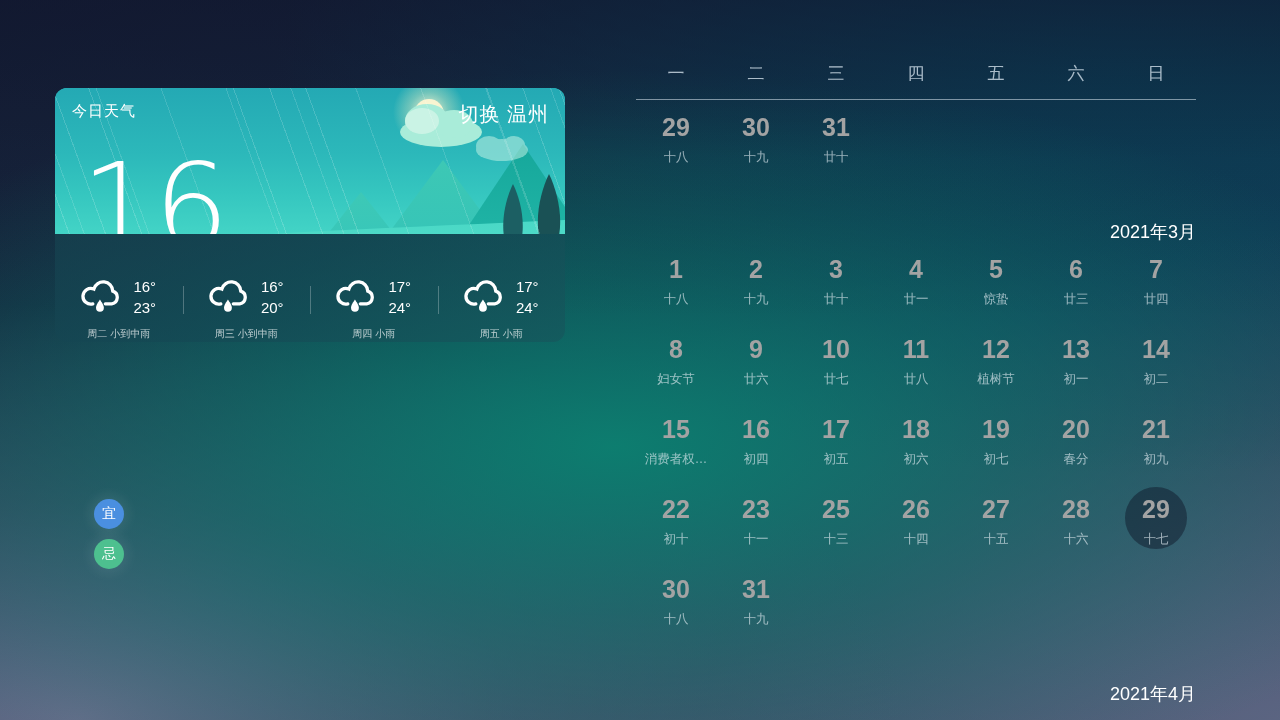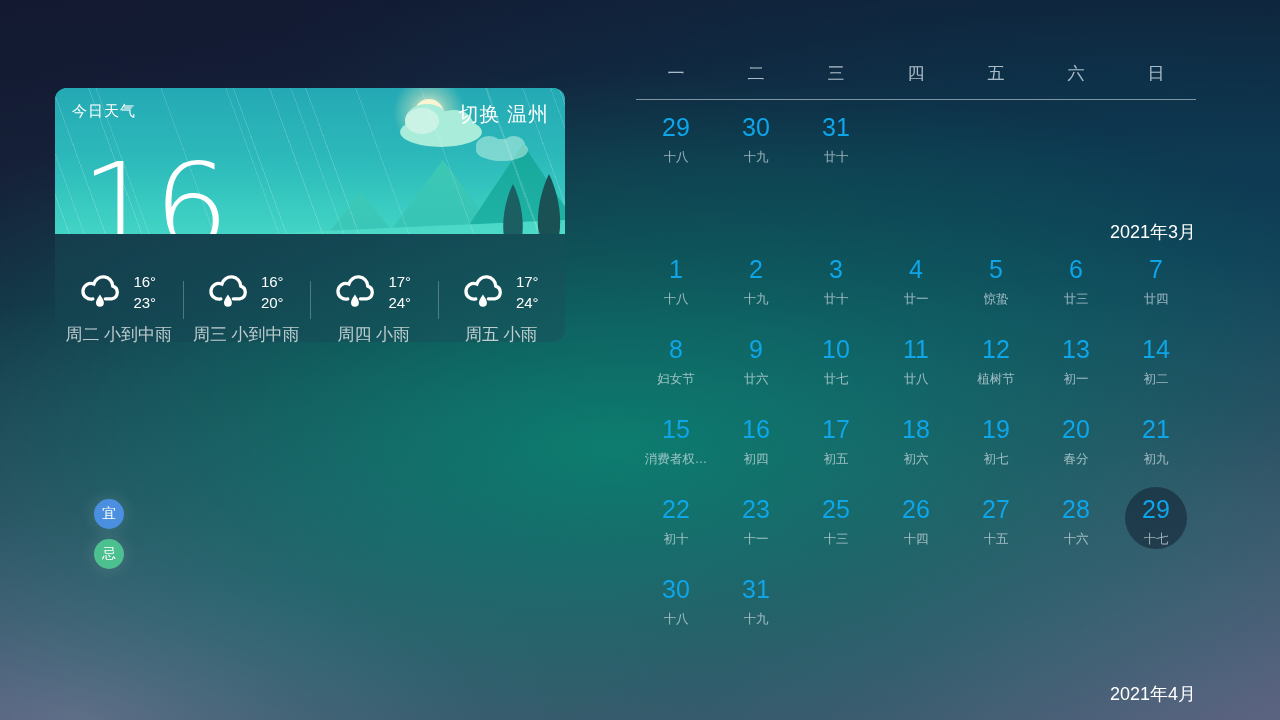--- a/index.html
+++ b/index.html
@@ -71,21 +71,21 @@
     background:linear-gradient(150deg, rgba(22,66,80,.72) 0%, rgba(20,72,84,.70) 45%, rgba(22,86,92,.68) 100%);
     display:flex; align-items:center;
   }
   .fitem{ flex:1; position:relative; display:flex; flex-direction:column; align-items:center; padding-top:4px;margin-top:38px; }
   .fitem + .fitem:before{
     content:""; position:absolute; left:0; top:13px; bottom:27px; width:1px;
     background:rgba(255,255,255,.26);
   }
   .frow{ display:flex; align-items:center; gap:12px; }
   .ftemps{ display:flex; flex-direction:column; align-items:flex-start; font-size:15px; color:#fff; font-weight:300; line-height:1.38; }
-  .fdesc{ margin-top:9px; font-size:17px; color:rgba(255,255,255,.72); }
+  .fdesc{ margin-top:9px; font-size:10px; color:rgba(255,255,255,.72); }
 
   
   #luck{ position:absolute; left:94px; top:499px; display:flex; flex-direction:column; gap:10px; }
   .luck-badge{
     width:30px; height:30px; border-radius:50%;
     display:flex; align-items:center; justify-content:center;
     font-size:14px; color:#fff;
     box-shadow:0 0 12px 5px rgba(255,255,255,.07);
   }
 
@@ -94,21 +94,21 @@
   .cal-week-head{ display:grid; grid-template-columns:repeat(7,1fr); padding-bottom:14px; }
   .cal-week-head div{ text-align:center; font-size:17px; color:rgba(215,228,238,.78); }
   .cal-divider{ height:1px; background:rgba(220,232,240,.55); }
 
   .cal-grid{ display:grid; grid-template-columns:repeat(7,1fr); }
   .cal-cell{ position:relative; height:80px; display:flex; flex-direction:column; align-items:center; justify-content:center; }
   .cal-cell .sel{
     position:absolute; width:62px; height:62px; border-radius:50%;
     background:rgba(14,20,38,.46); top:5px; left:50%; transform:translateX(-50%);
   }
-  .cal-day{ position:relative; font-size:25px; color:#0ea5e9; font-weight:400; line-height:1; }
+  .cal-day{ position:relative; font-size:25px; color:#a3a3a3; font-weight:700; line-height:1; }
   .cal-lunar{ position:relative; margin-top:9px; font-size:12.5px; color:rgba(226,236,242,.66);
     max-width:74px; overflow:hidden; text-overflow:ellipsis; white-space:nowrap; text-align:center; }
   .cal-cell.empty .cal-day,.cal-cell.empty .cal-lunar{ visibility:hidden; }
 
   .month-label{ font-size:18px; color:#ffffff; text-align:right; }
   #month-top{ position:absolute; right:0; top:158px; }
   #month-bottom{ position:absolute; right:0; top:620px; }
   #cal-rows-mar{ margin-top:62px; }
 </style>
 </head>

